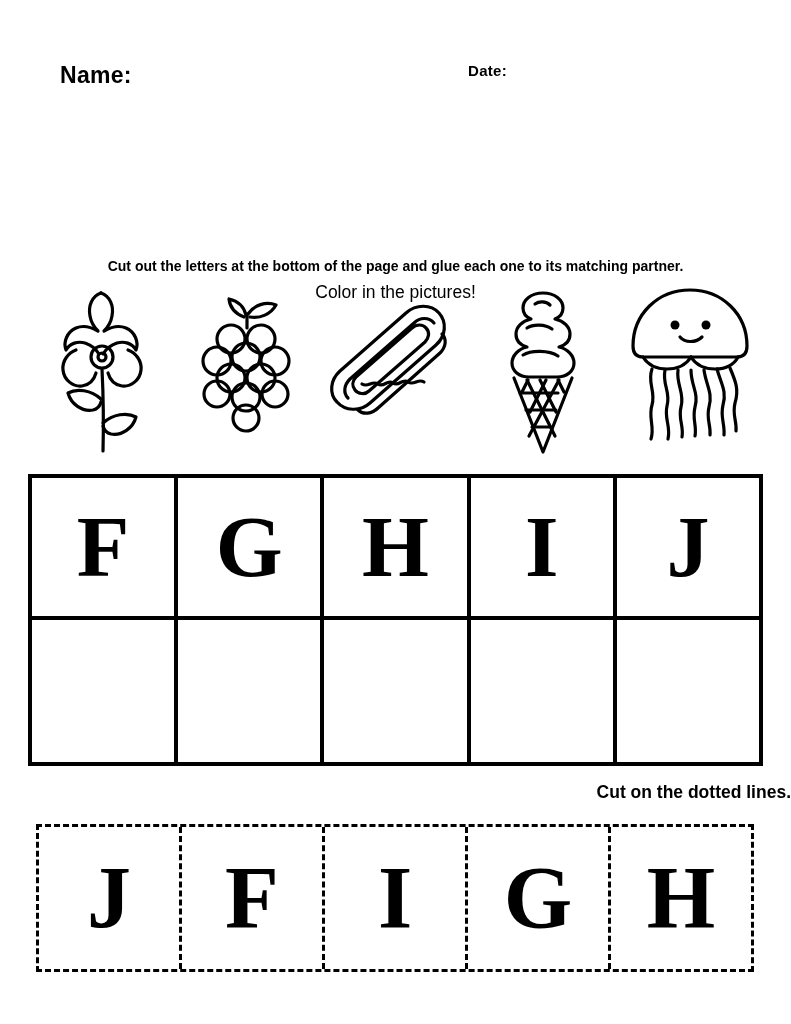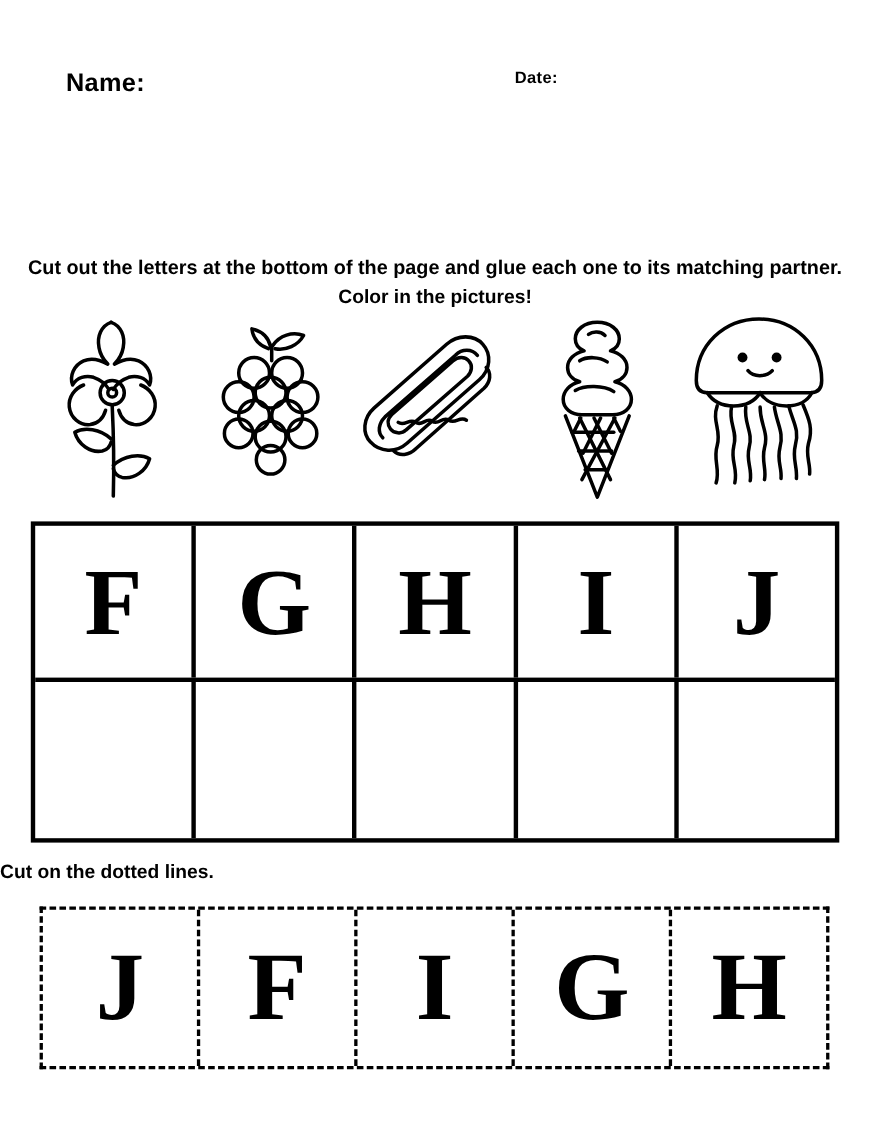--- a/index.html
+++ b/index.html
@@ -61,27 +61,28 @@
 
   
   .instructions {
     position: absolute;
     top: 231px;
     left: 0;
     width: 791px;
     text-align: center;
   }
   .instructions .line1 {
-    font-size: 18px;
+    font-size: 14px;
     font-weight: bold;
     line-height: 24px;
+    margin-top: 23px;
   }
   .instructions .line2 {
     font-size: 17.5px;
-    font-weight: bold;
+    font-weight: normal;
     line-height: 24px;
     margin-top: 2px;
   }
 
   
   .pictures {
     position: absolute;
     top: 278px;
     left: 28px;
     width: 735px;
@@ -137,21 +138,21 @@
   .grid-row.bottom .grid-cell {
     font-size: 0;
   }
 
   
   .cut-note {
     position: absolute;
     top: 782px;
     left: 0;
     width: 791px;
-    text-align: left;
+    text-align: right;
     font-size: 17.5px;
     font-weight: bold;
   }
 
   
   .cutouts {
     position: absolute;
     left: 36px;
     top: 824px;
     width: 718px;

